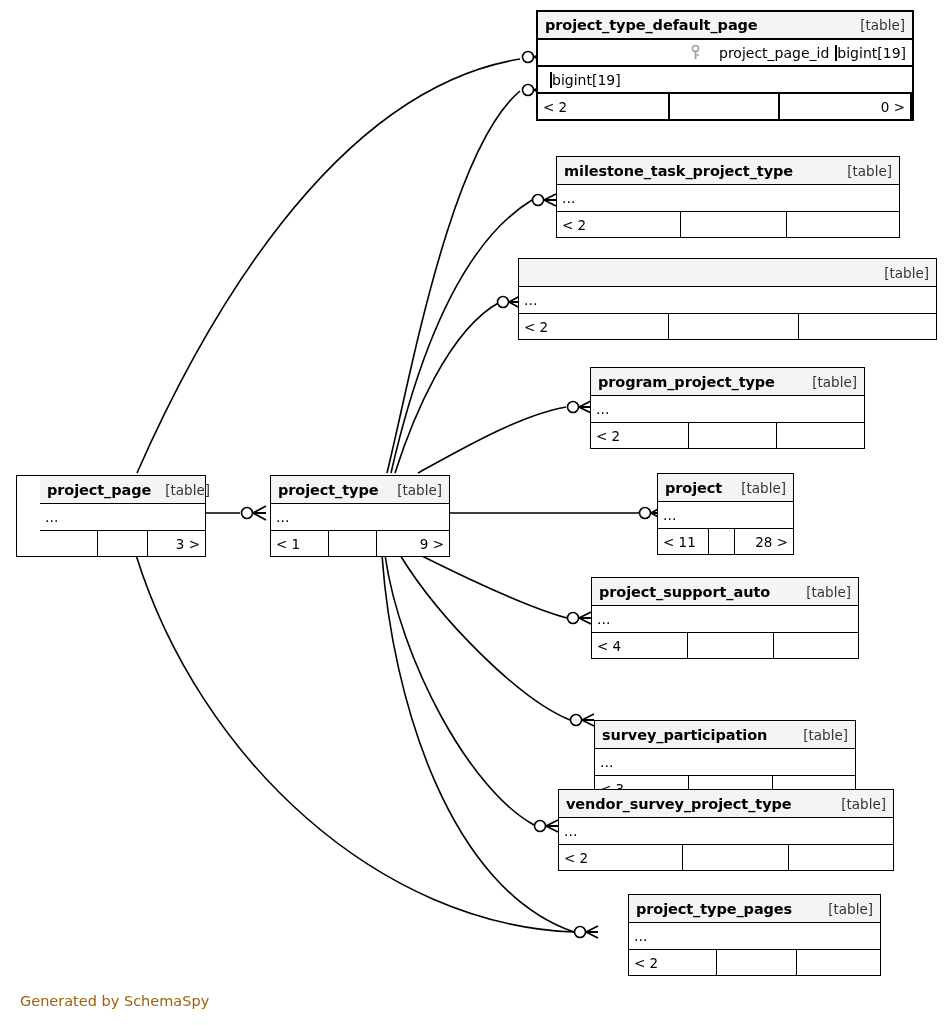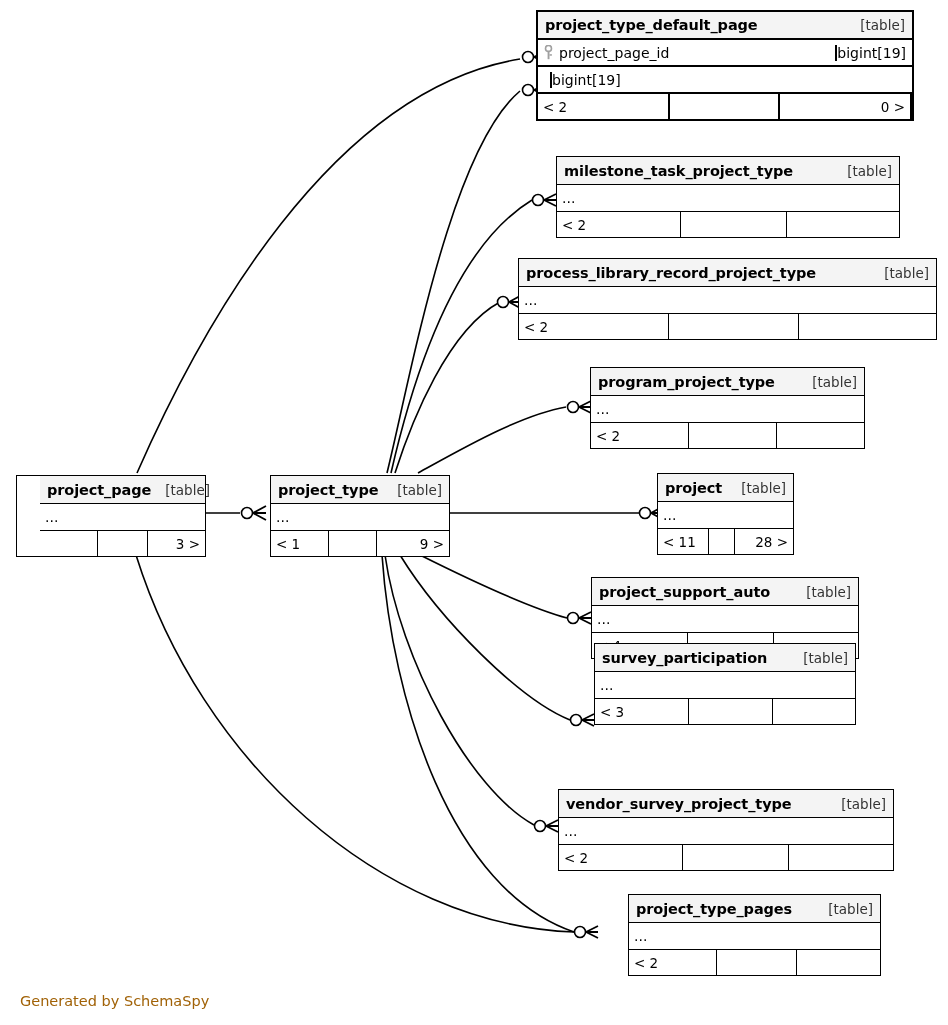--- a/index.html
+++ b/index.html
@@ -83,23 +83,24 @@
     color: #000000;
     border-bottom: 1px solid #000000;
     background: #ffffff;
   }
   .tbl.thick .col-row {
     border-bottom: 2px solid #000000;
   }
   .col-name {
     display: flex;
     align-items: center;
-    gap: 6px;
+    gap: 19px;
     flex: 1 1 auto;
     white-space: nowrap;
+    justify-content: flex-end;
   }
   .col-type {
     box-sizing: border-box;
     border-left: 1px solid #000000;
     margin-left: 6px;
     white-space: nowrap;
     font-size: 14px;
   }
   .tbl.thick .col-type {
     border-left: 2px solid #000000;
@@ -274,21 +275,20 @@
     <div class="tbl-rowsdots">...</div>
     <div class="foot">
       <div class="foot-cell foot-left" style="width:124px;">&lt; 2</div>
       <div class="foot-cell foot-mid" style="width:106px;"></div>
       <div class="foot-cell foot-right" style="flex:1 1 auto;"></div>
     </div>
   </div>
 
   <div class="tbl" style="left:518px; top:258px; width:419px;">
     <div class="tbl-head">
-      <span class="tbl-name">process_library_record_project_type</span>
       <span class="tbl-kind">[table]</span>
     </div>
     <div class="tbl-rowsdots">...</div>
     <div class="foot">
       <div class="foot-cell foot-left" style="width:150px;">&lt; 2</div>
       <div class="foot-cell foot-mid" style="width:130px;"></div>
       <div class="foot-cell foot-right" style="flex:1 1 auto;"></div>
     </div>
   </div>
 
@@ -350,21 +350,21 @@
       <span class="tbl-kind">[table]</span>
     </div>
     <div class="tbl-rowsdots">...</div>
     <div class="foot">
       <div class="foot-cell foot-left" style="width:96px;">&lt; 4</div>
       <div class="foot-cell foot-mid" style="width:86px;"></div>
       <div class="foot-cell foot-right" style="flex:1 1 auto;"></div>
     </div>
   </div>
 
-  <div class="tbl" style="left:594px; top:643px; width:262px;">
+  <div class="tbl" style="left:594px; top:720px; width:262px;">
     <div class="tbl-head">
       <span class="tbl-name">survey_participation</span>
       <span class="tbl-kind">[table]</span>
     </div>
     <div class="tbl-rowsdots">...</div>
     <div class="foot">
       <div class="foot-cell foot-left" style="width:94px;">&lt; 3</div>
       <div class="foot-cell foot-mid" style="width:84px;"></div>
       <div class="foot-cell foot-right" style="flex:1 1 auto;"></div>
     </div>

